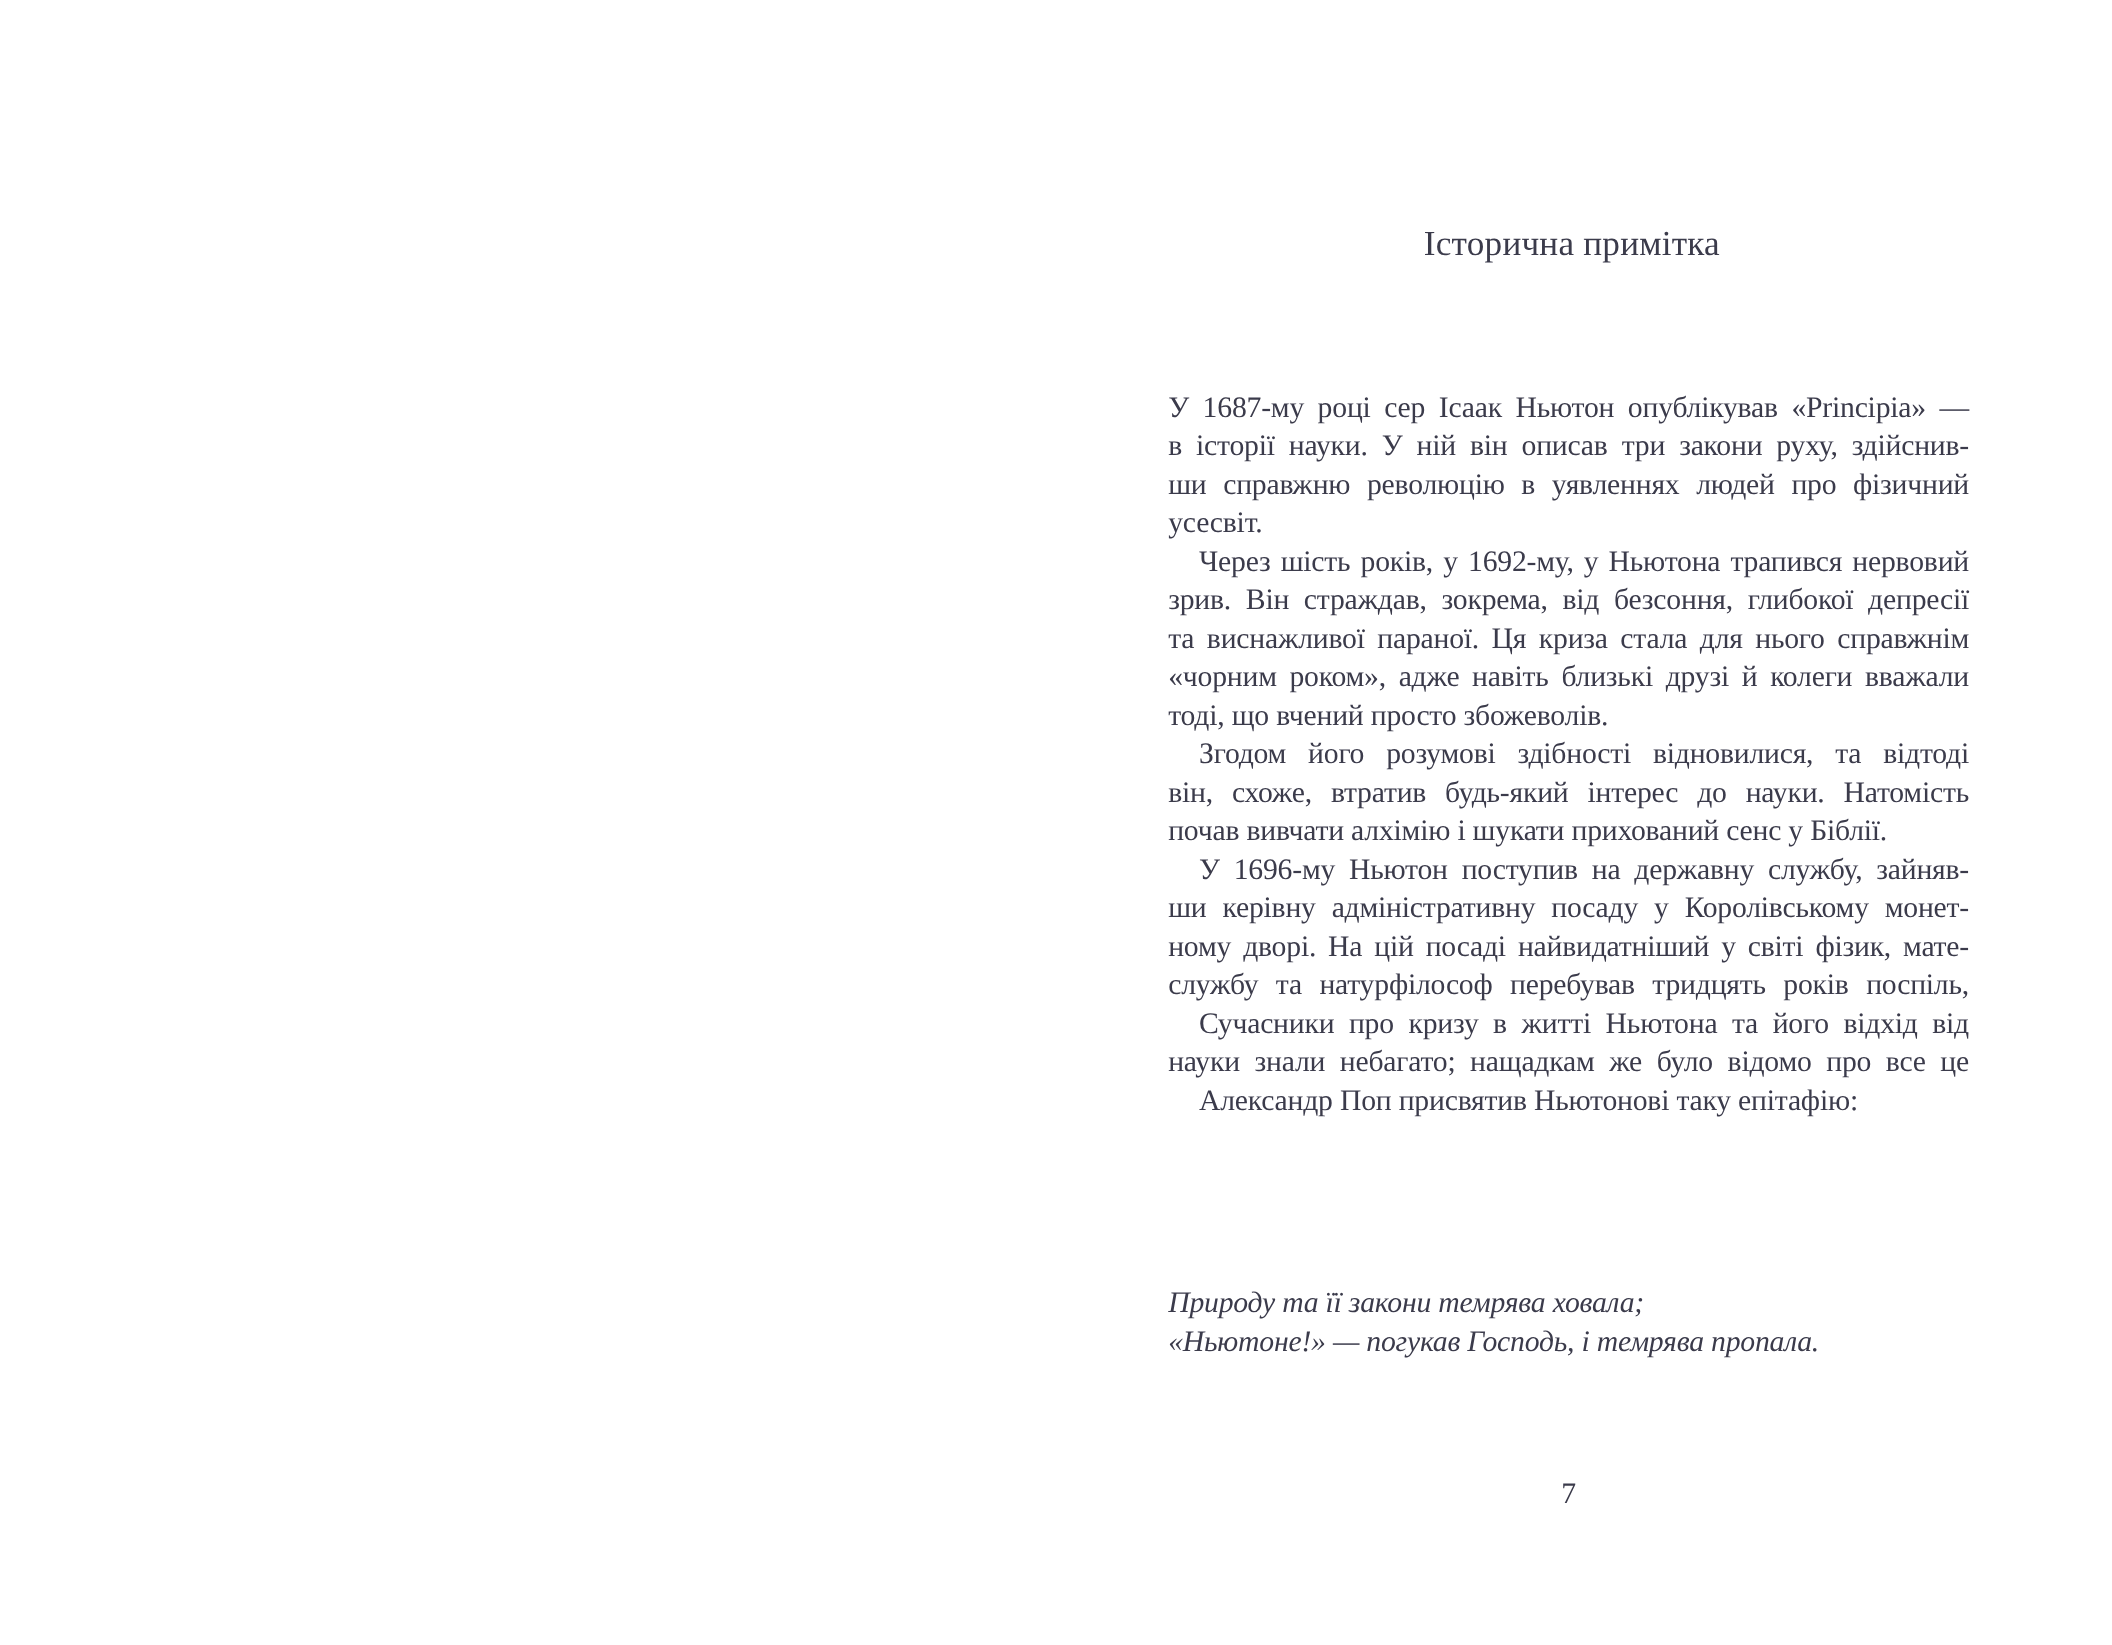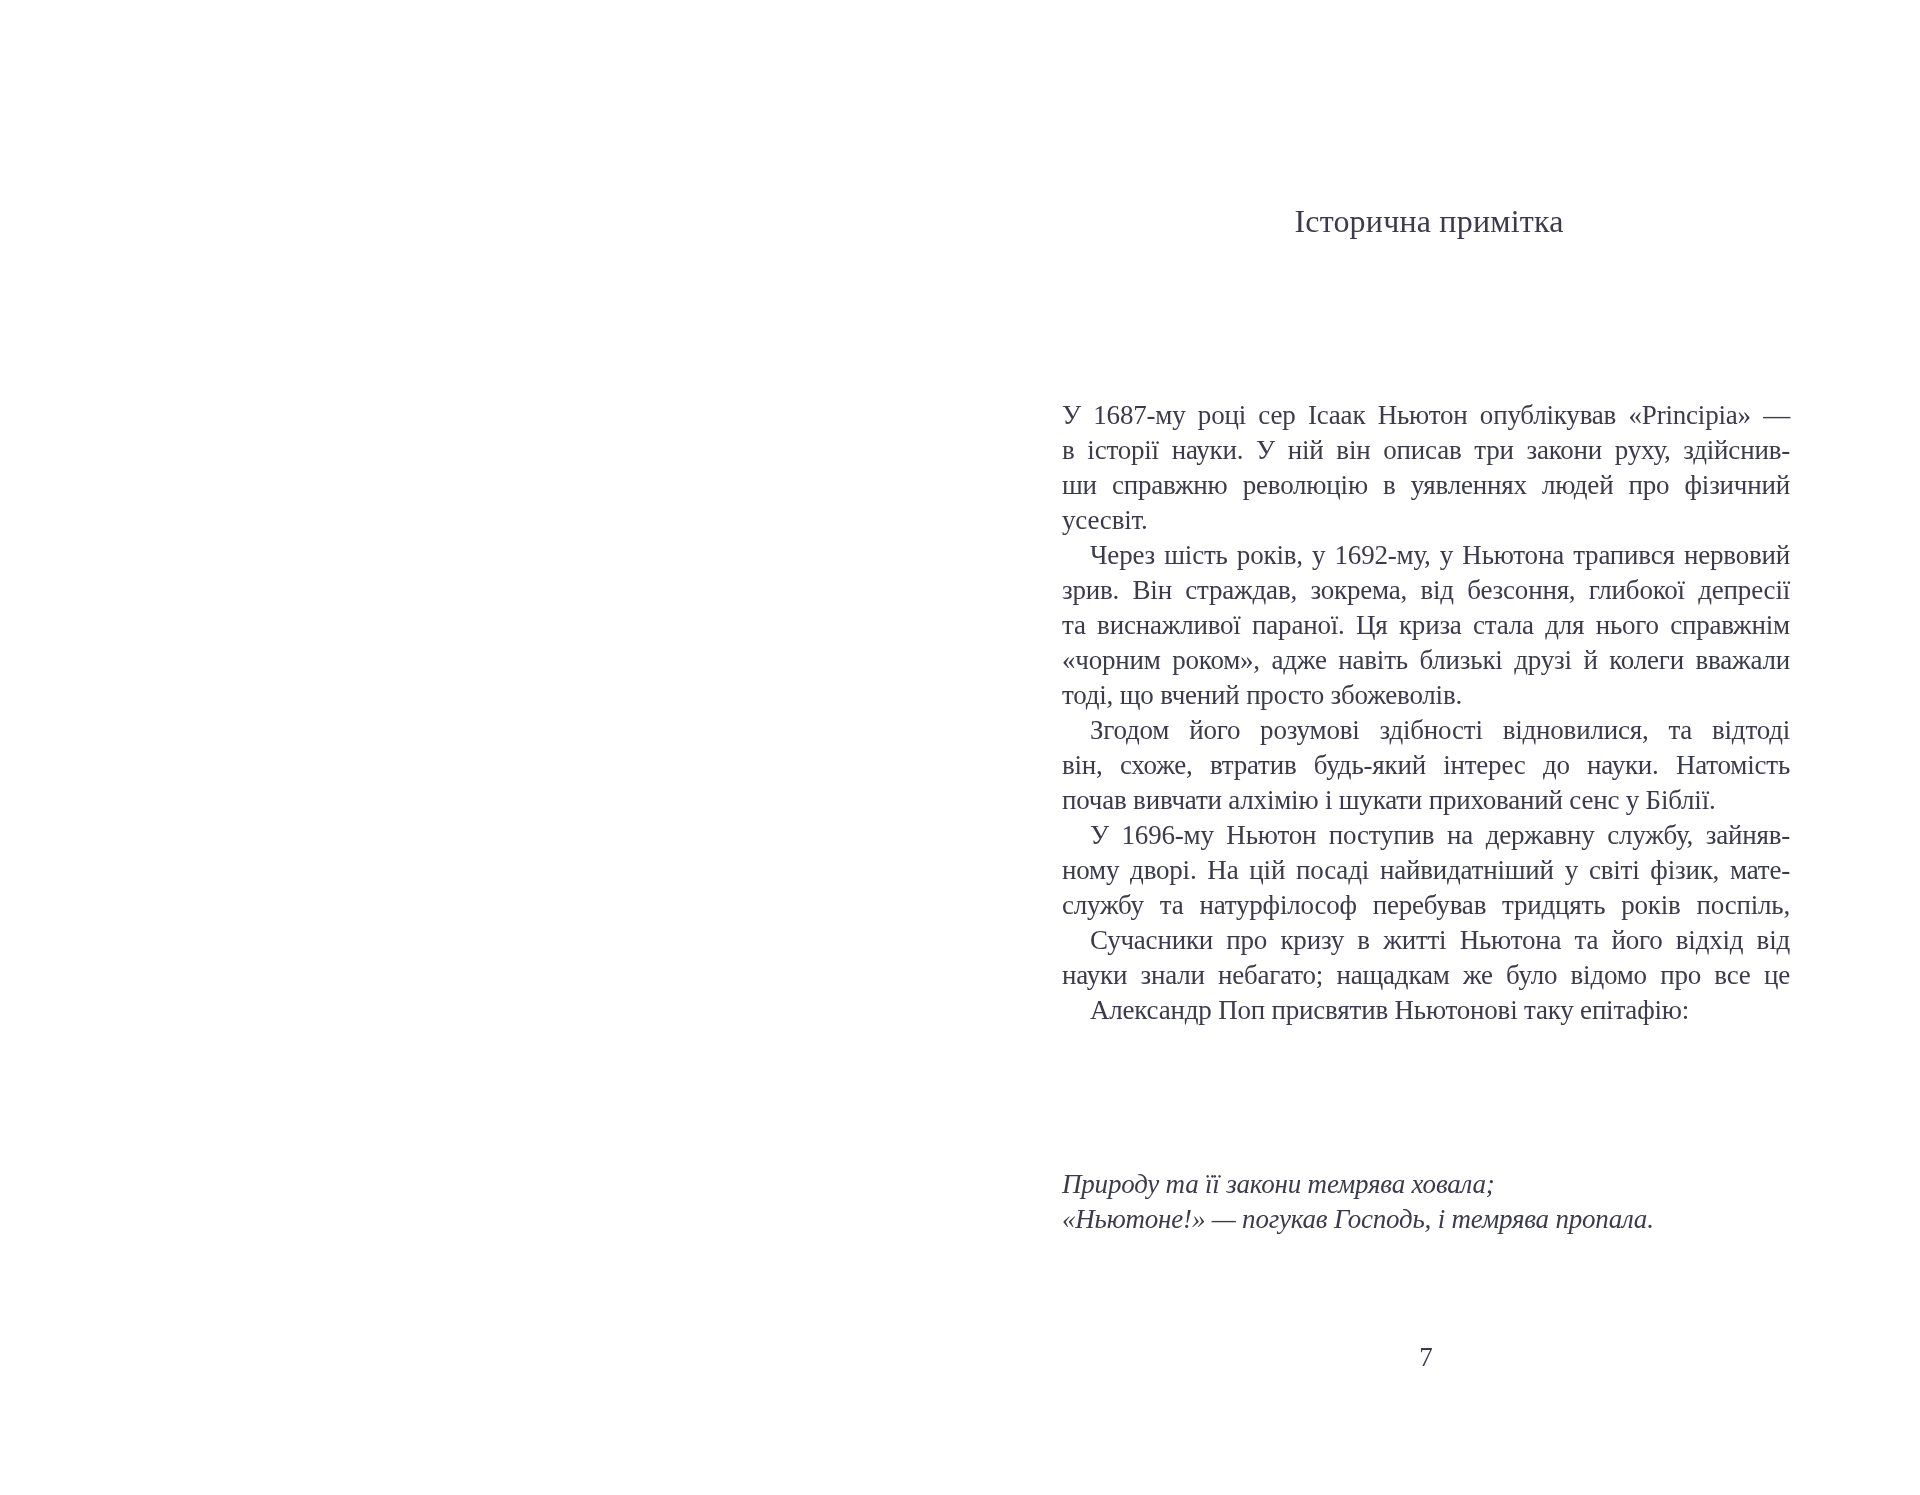--- a/index.html
+++ b/index.html
@@ -38,21 +38,20 @@
     letter-spacing: 0.2px;
   }
   .body-text {
     position: absolute;
     top: 353px;
     left: 0;
     width: 100%;
     font-size: 27px;
     line-height: 35px;
     letter-spacing: -0.2px;
-    margin-top: 45px;
   }
   .line {
     text-align: justify;
     text-align-last: justify;
   }
   .line.last {
     text-align-last: left;
   }
   .line.indent {
     text-indent: 28px;
@@ -91,20 +90,21 @@
         <div class="line last">усесвіт.</div>
         <div class="line indent">Через шість років, у 1692-му, у Ньютона трапився нервовий</div>
         <div class="line">зрив. Він страждав, зокрема, від безсоння, глибокої депресії</div>
         <div class="line">та виснажливої параної. Ця криза стала для нього справжнім</div>
         <div class="line">«чорним роком», адже навіть близькі друзі й колеги вважали</div>
         <div class="line last">тоді, що вчений просто збожеволів.</div>
         <div class="line indent">Згодом його розумові здібності відновилися, та відтоді</div>
         <div class="line">він, схоже, втратив будь-який інтерес до науки. Натомість</div>
         <div class="line last">почав вивчати алхімію і шукати прихований сенс у Біблії.</div>
         <div class="line indent">У 1696-му Ньютон поступив на державну службу, зайняв-</div>
+        <div class="line">ши керівну адміністративну посаду у Королівському монет-</div>
         <div class="line">ному дворі. На цій посаді найвидатніший у світі фізик, мате-</div>
         <div class="line">службу та натурфілософ перебував тридцять років поспіль,</div>
         <div class="line indent">Сучасники про кризу в житті Ньютона та його відхід від</div>
         <div class="line">науки знали небагато; нащадкам же було відомо про все це</div>
         <div class="line last indent">Александр Поп присвятив Ньютонові таку епітафію:</div>
       </div>
 
     <div class="epitaph" id="epitaph">
         <div class="epitaph-line">Природу та її закони темрява ховала;</div>
         <div class="epitaph-line">«Ньютоне!» — погукав Господь, і темрява пропала.</div>

